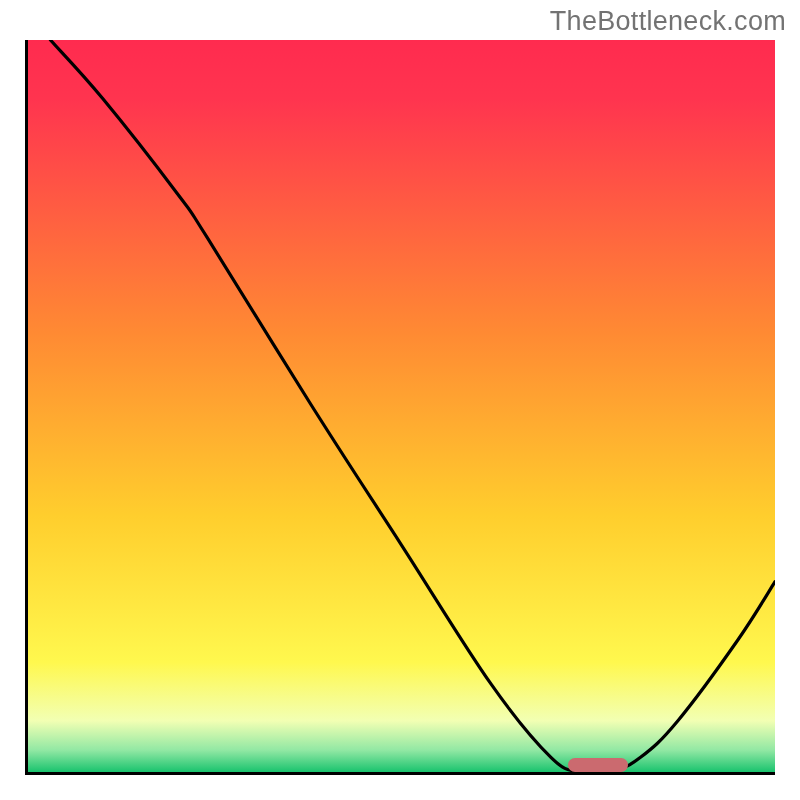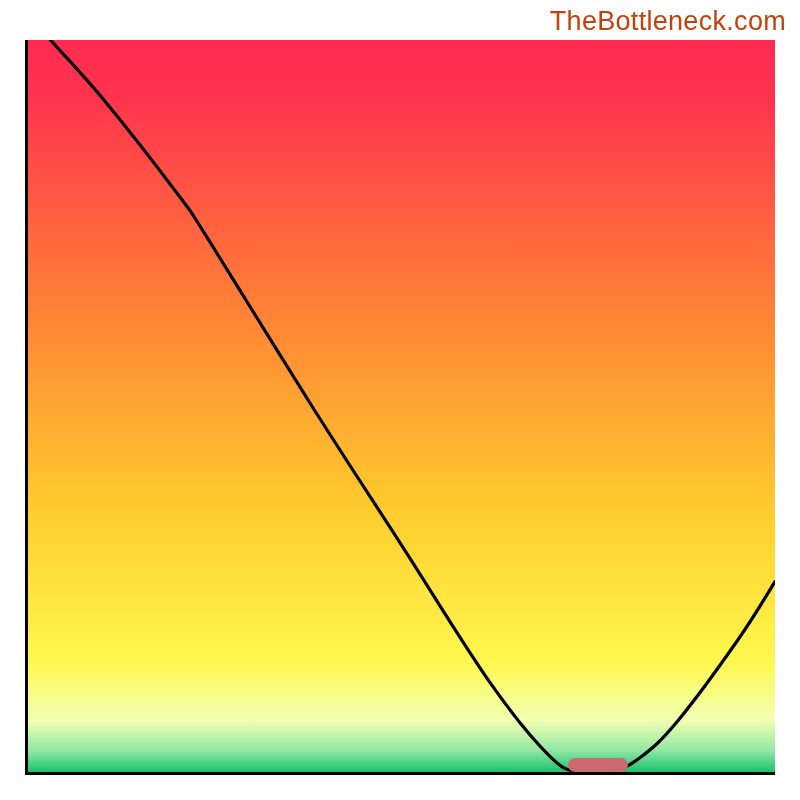--- a/index.html
+++ b/index.html
@@ -16,21 +16,21 @@
     width: 800px;
     height: 800px;
     box-sizing: border-box;
   }
   .watermark-row {
     position: absolute;
     top: 6px;
     right: 14px;
     font-size: 27px;
     font-weight: 400;
-    color: #c2410c;
+    color: #737373;
     letter-spacing: 0.3px;
     user-select: none;
   }
   .plot-frame {
     position: absolute;
     left: 25px;
     top: 40px;
     width: 750px;
     height: 735px;
     box-sizing: border-box;

